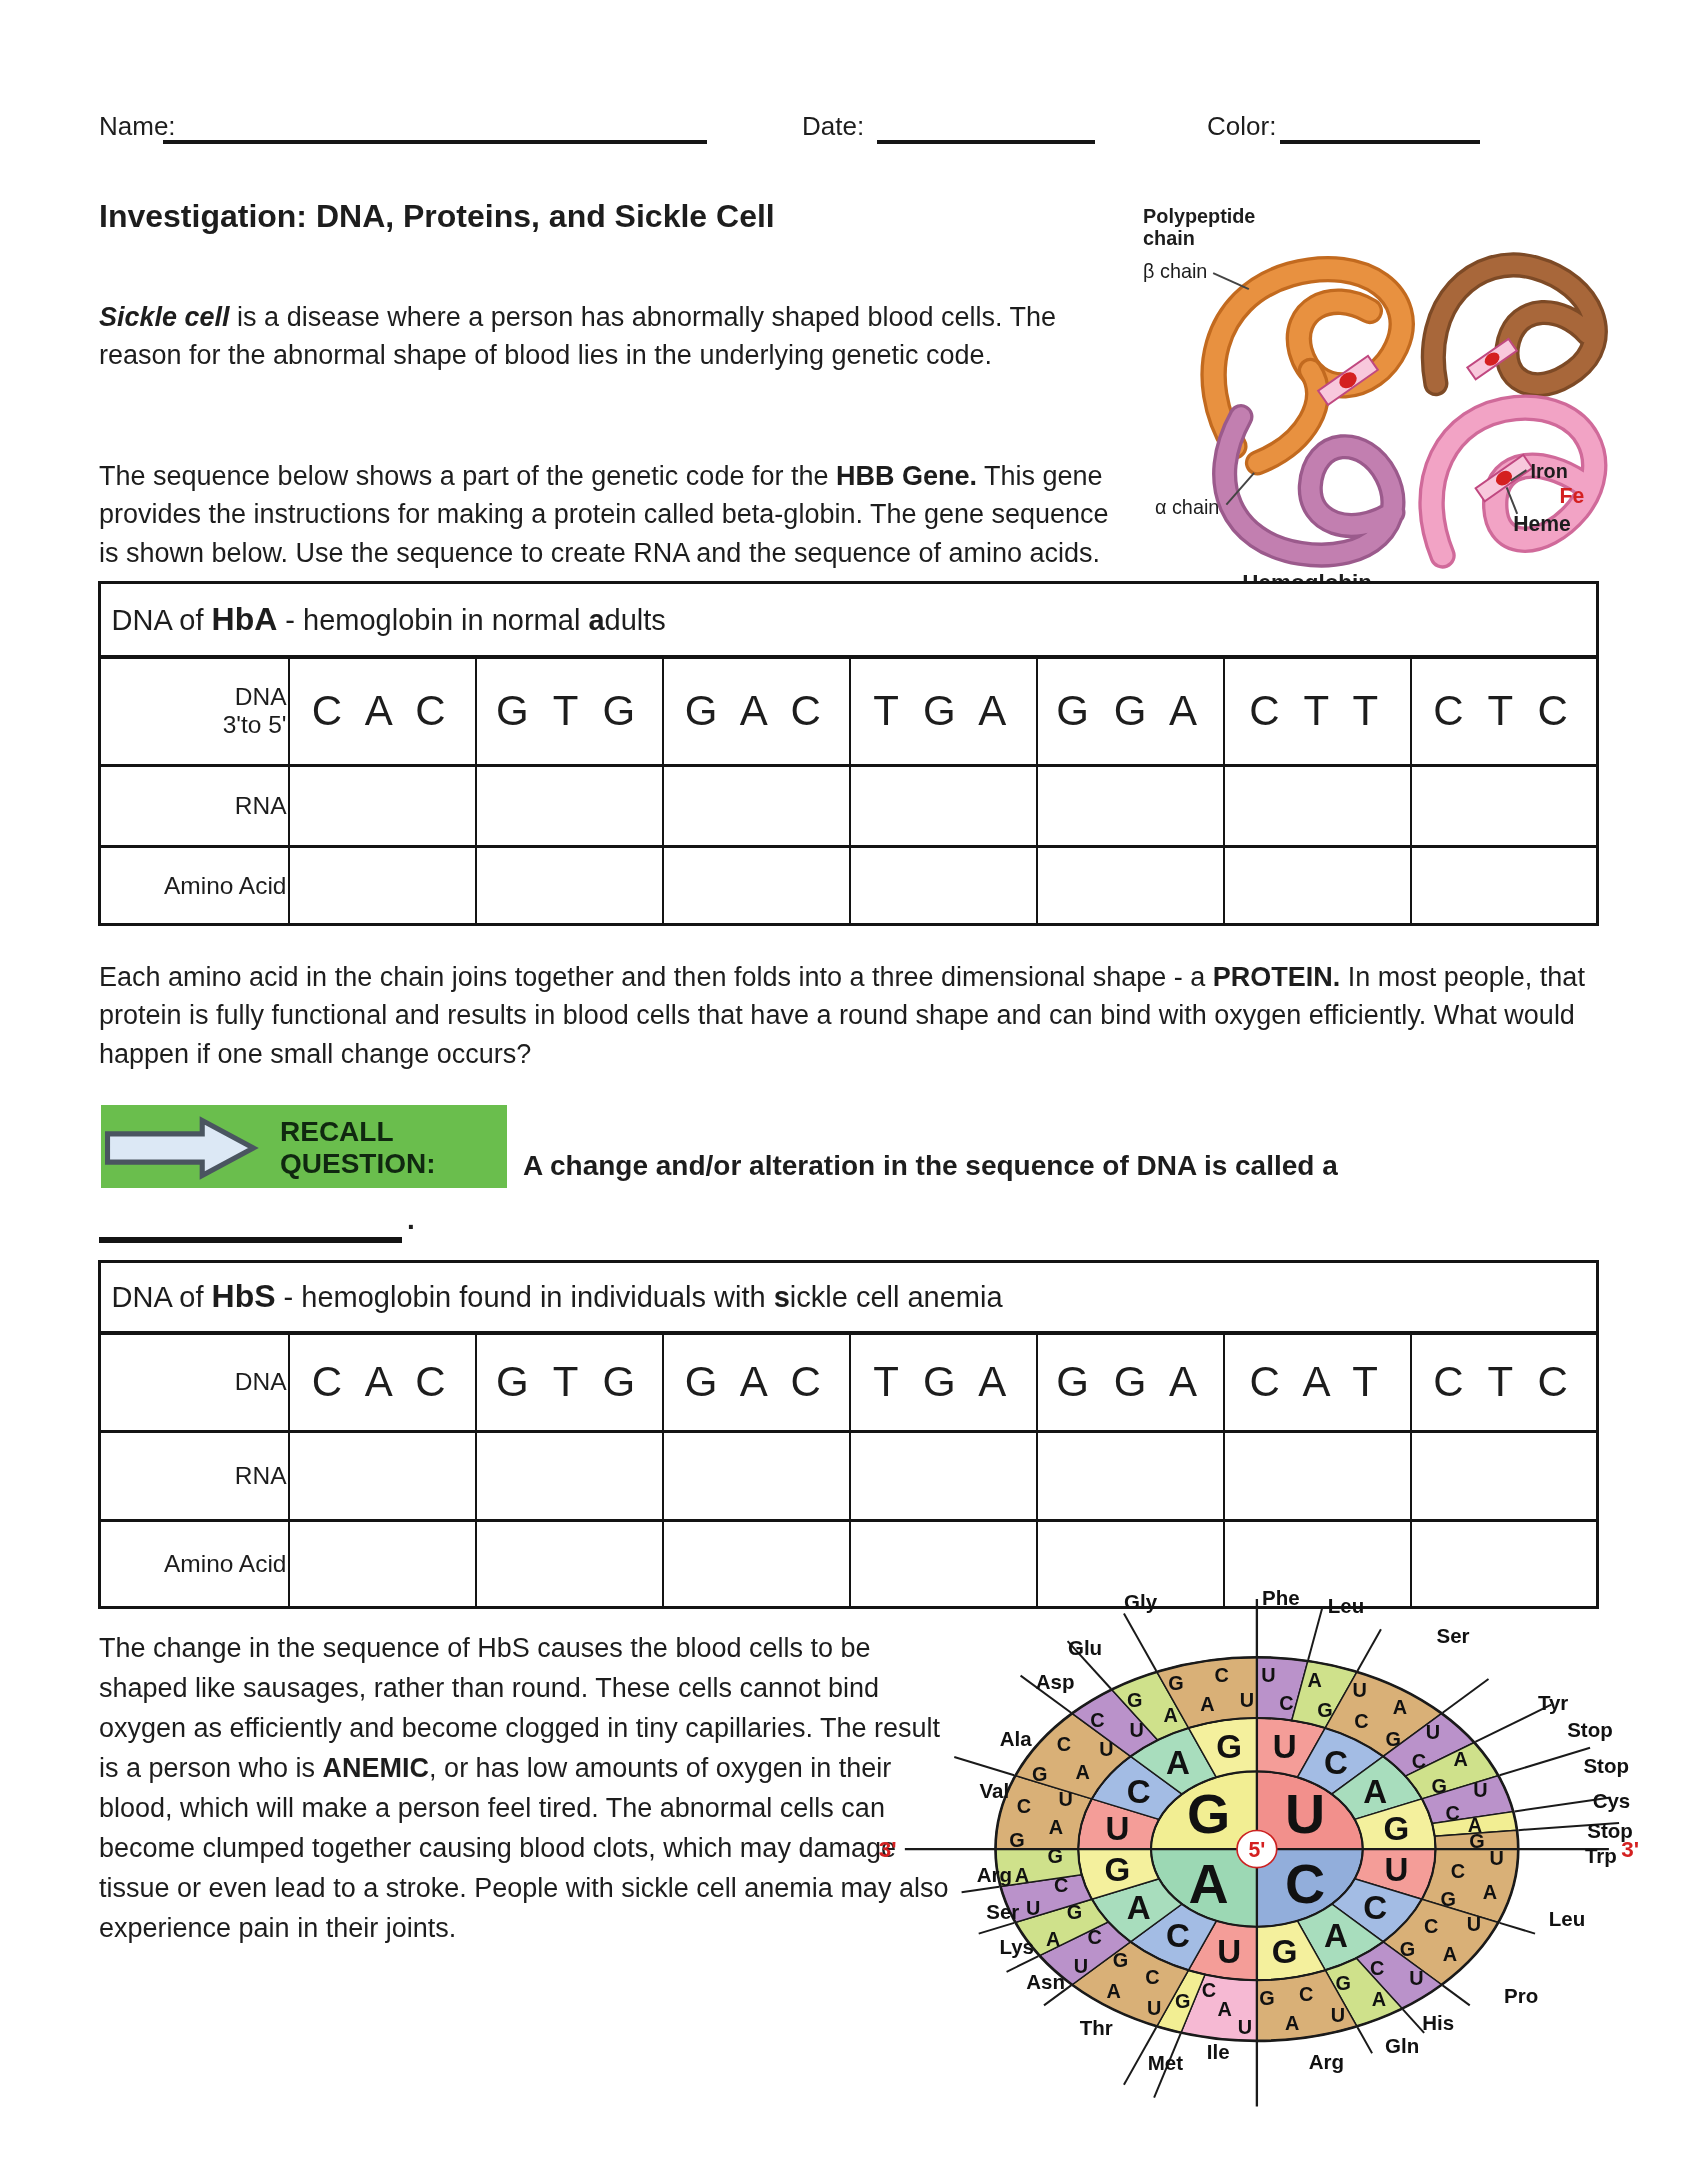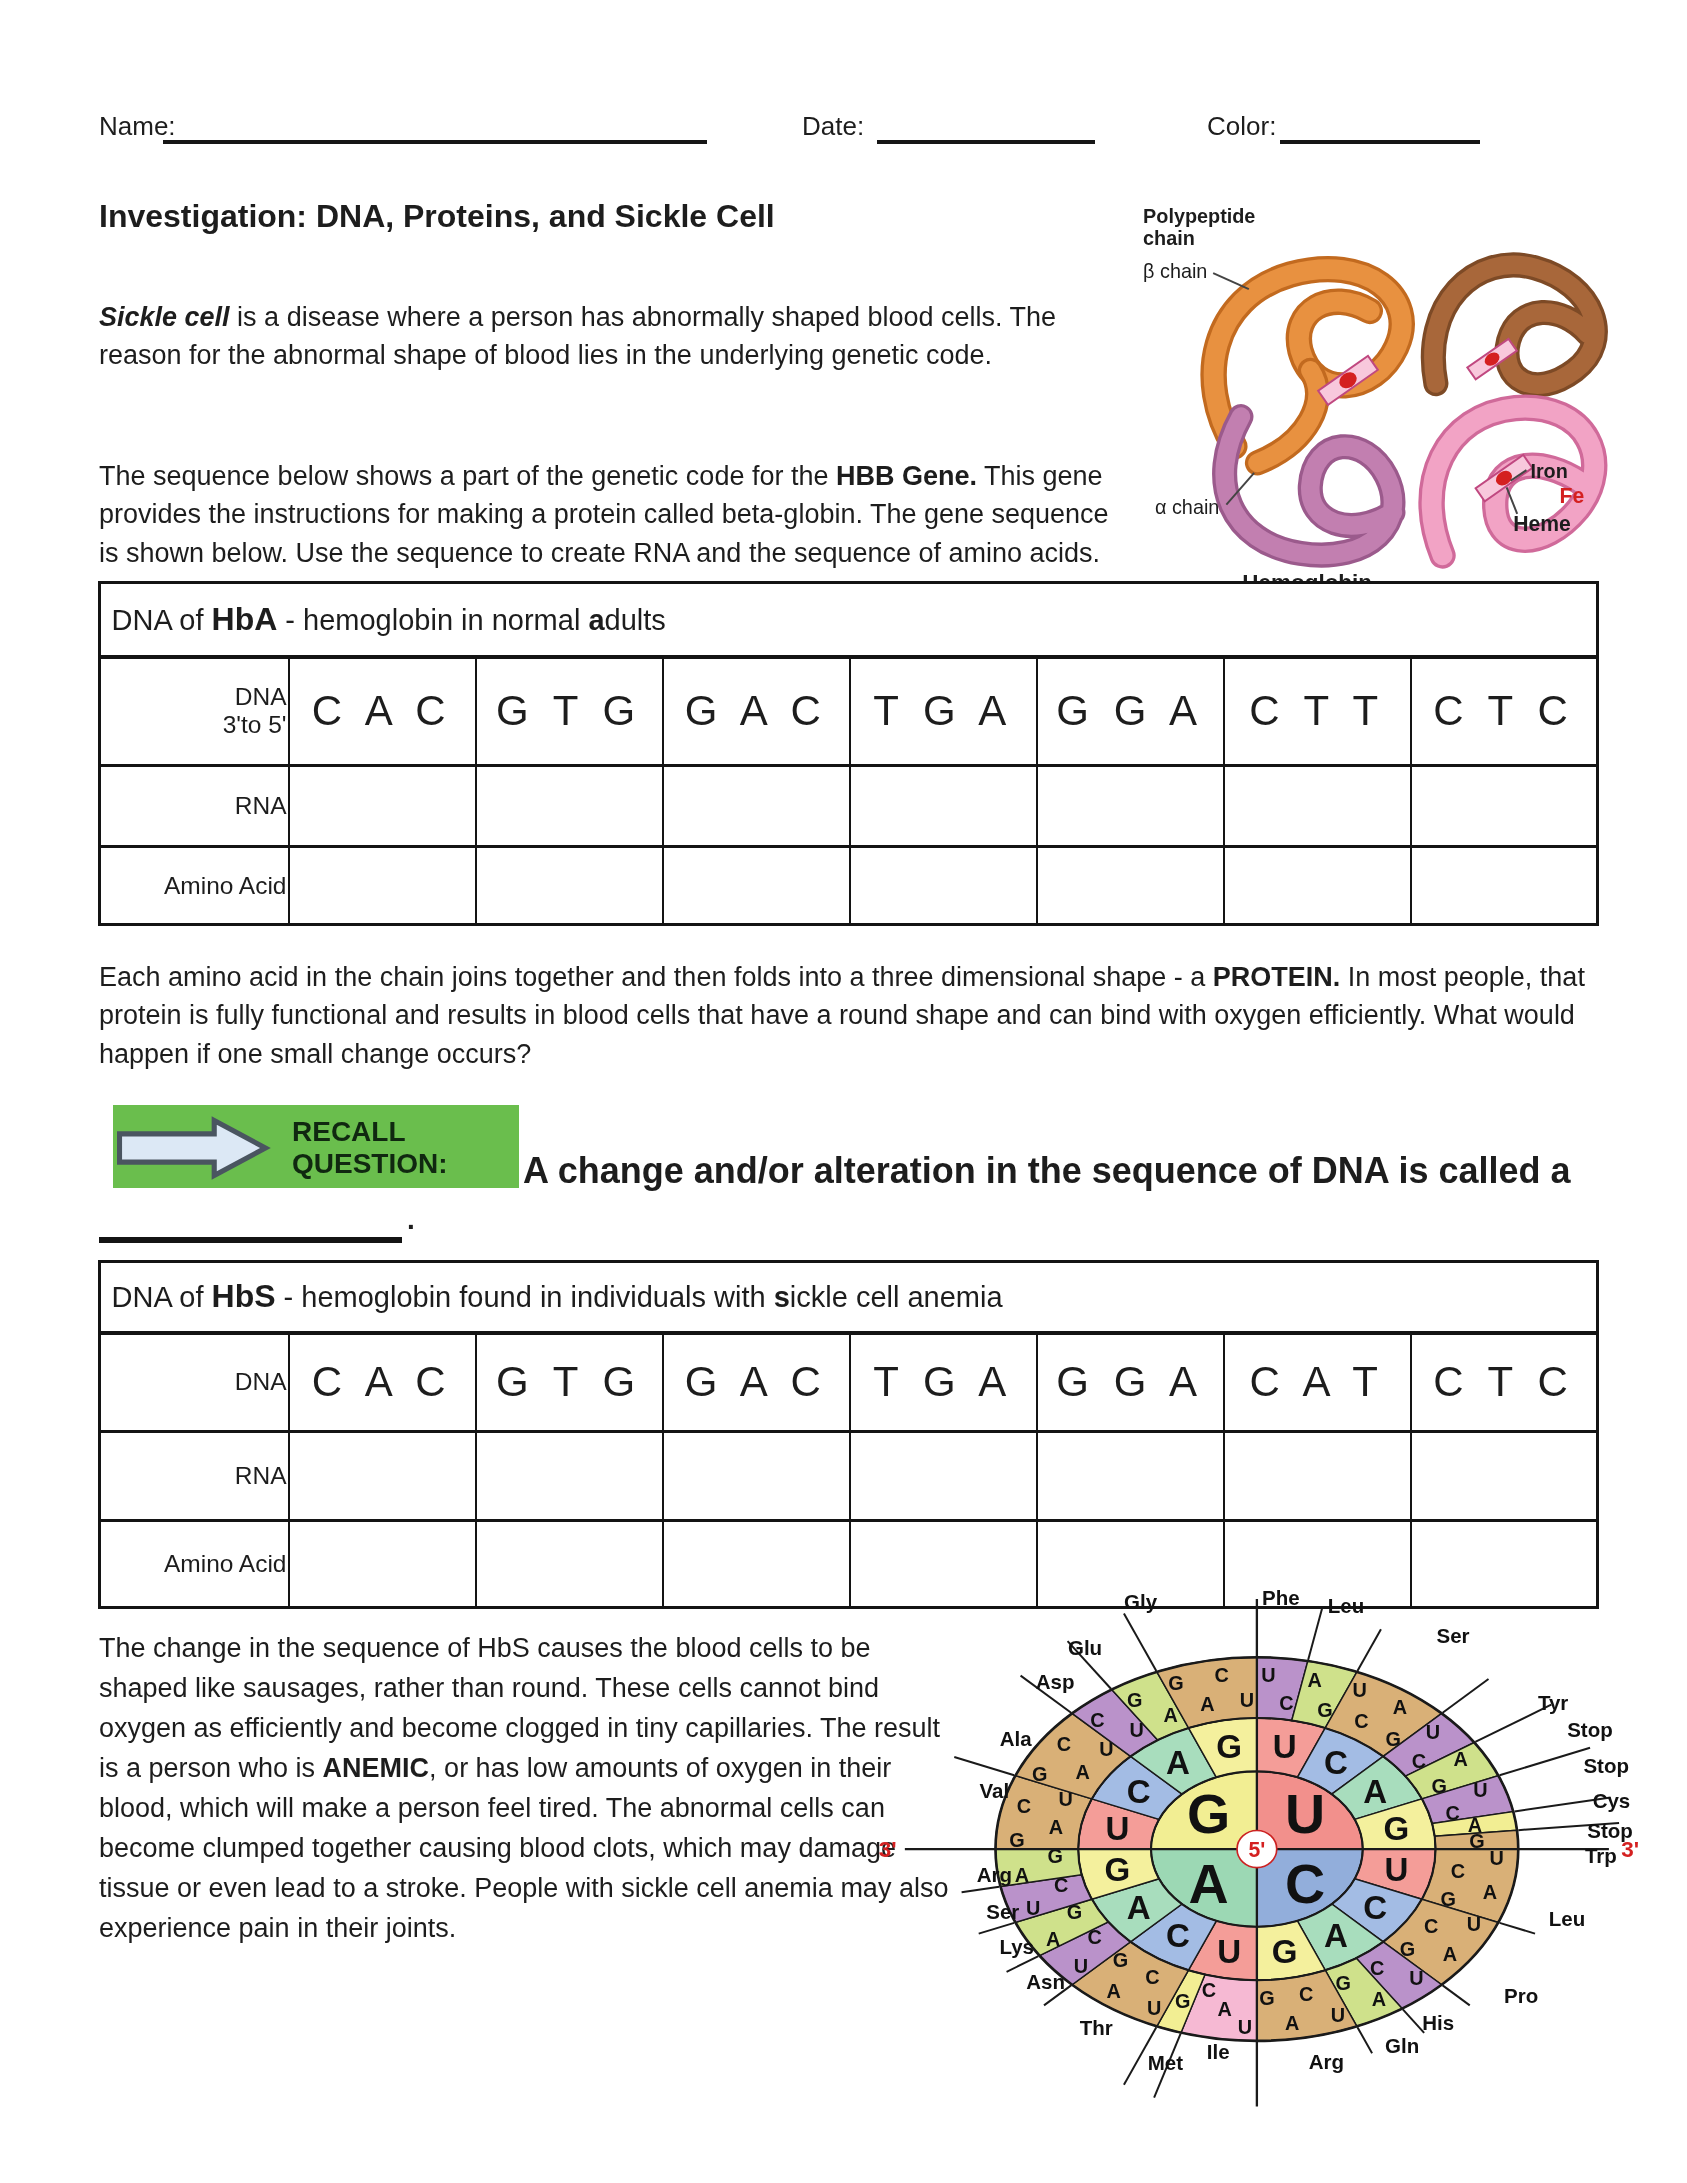--- a/index.html
+++ b/index.html
@@ -16,23 +16,23 @@
   table.seq{border-collapse:collapse;table-layout:fixed;background:#fff;}
   table.seq td{border:2px solid #141414;vertical-align:middle;}
   table.seq tr.title-row td{border:3.3px solid #141414;border-bottom:4px solid #141414;
        font-size:29px;padding-left:10.6px;}
   table.seq .hb{font-size:32px;font-weight:bold;}
   table.seq td.lbl{font-size:24.5px;padding-left:8px;text-align:right;}
   table.seq td.codon{font-size:42px;letter-spacing:6.6px;text-align:center;margin-top:28px;}
   table.seq tr.body-row td{border-top:3.3px solid #141414;border-bottom:3.3px solid #141414;}
   table.seq{border:3.3px solid #141414;}
   
-  #recall-box{background:#6abe4d;margin-left:12px;}
+  #recall-box{background:#6abe4d;}
   #recall-label{font-size:28px;font-weight:bold;color:#102810;}
-  #recall-question{font-size:36px;font-weight:bold;text-align:right;}
+  #recall-question{font-size:28px;font-weight:bold;text-align:right;}
   #recall-blank{border-bottom:6px solid #141414;}
   #recall-period{font-size:28px;font-weight:bold;}
   svg text{font-family:"Liberation Sans",sans-serif;}
 </style>
 </head>
 <body>
 
 <div id="page">
 
   <span class="abs hdr-label" style="left:99px;top:111px">Name:</span>

